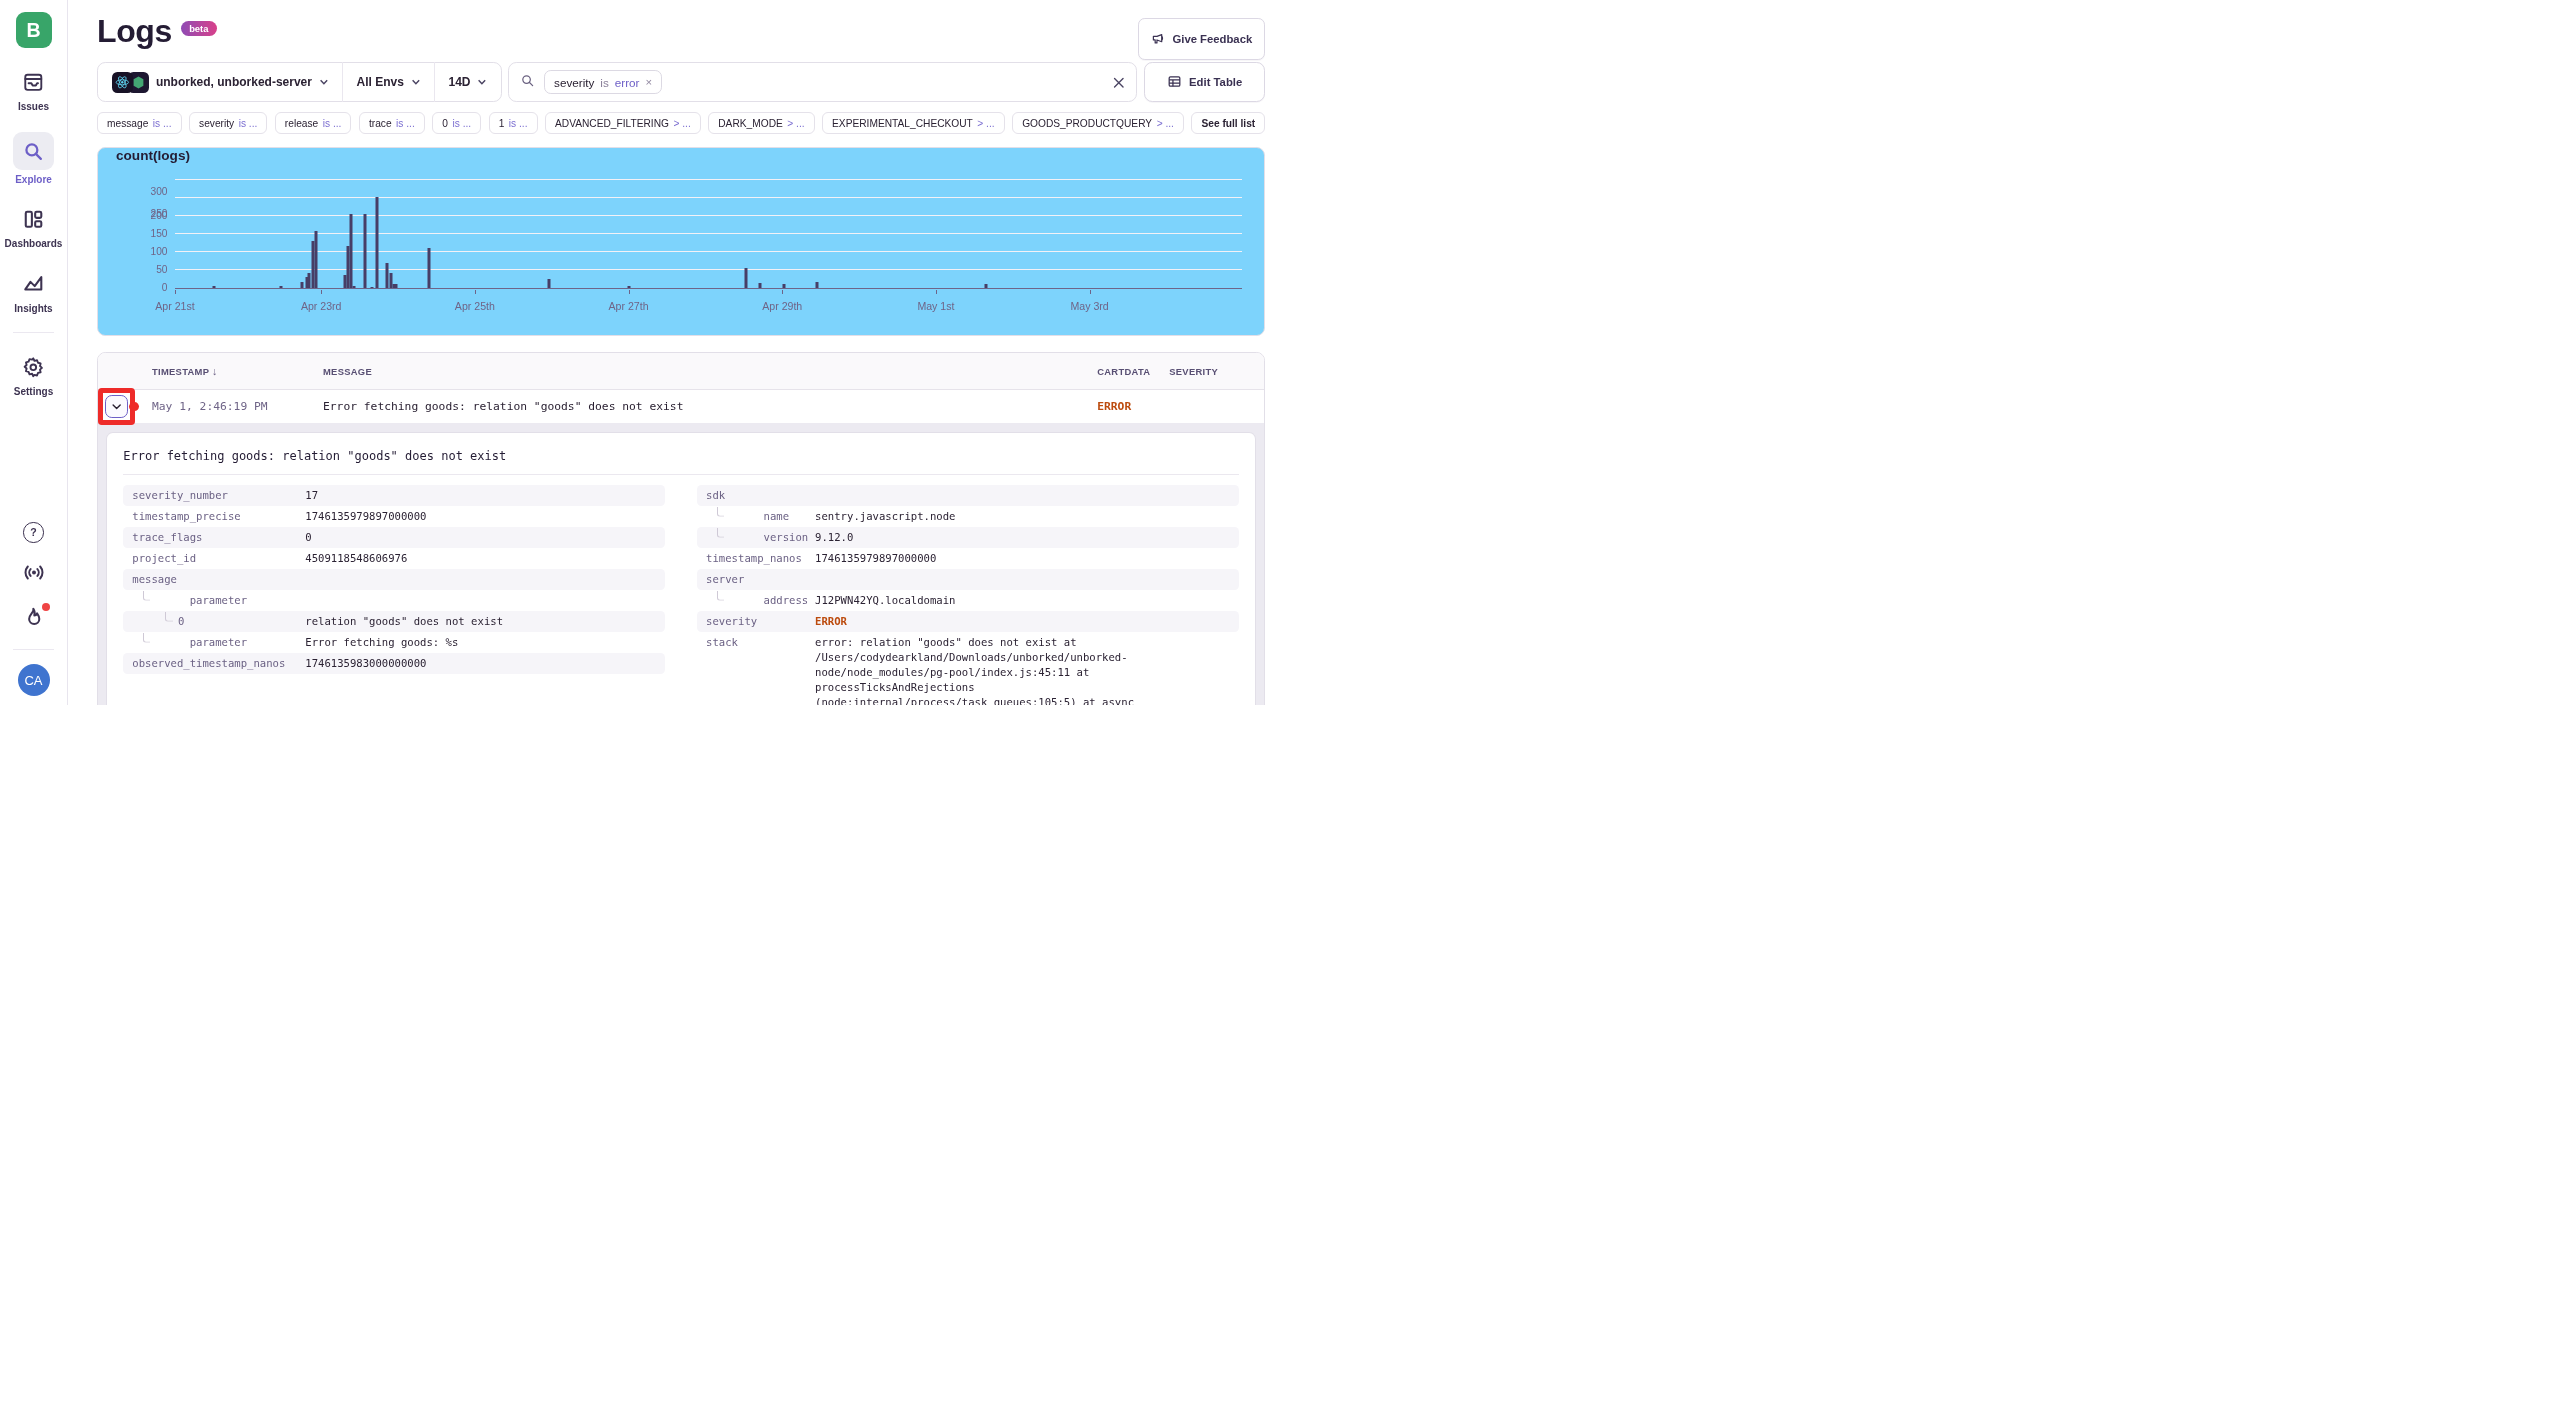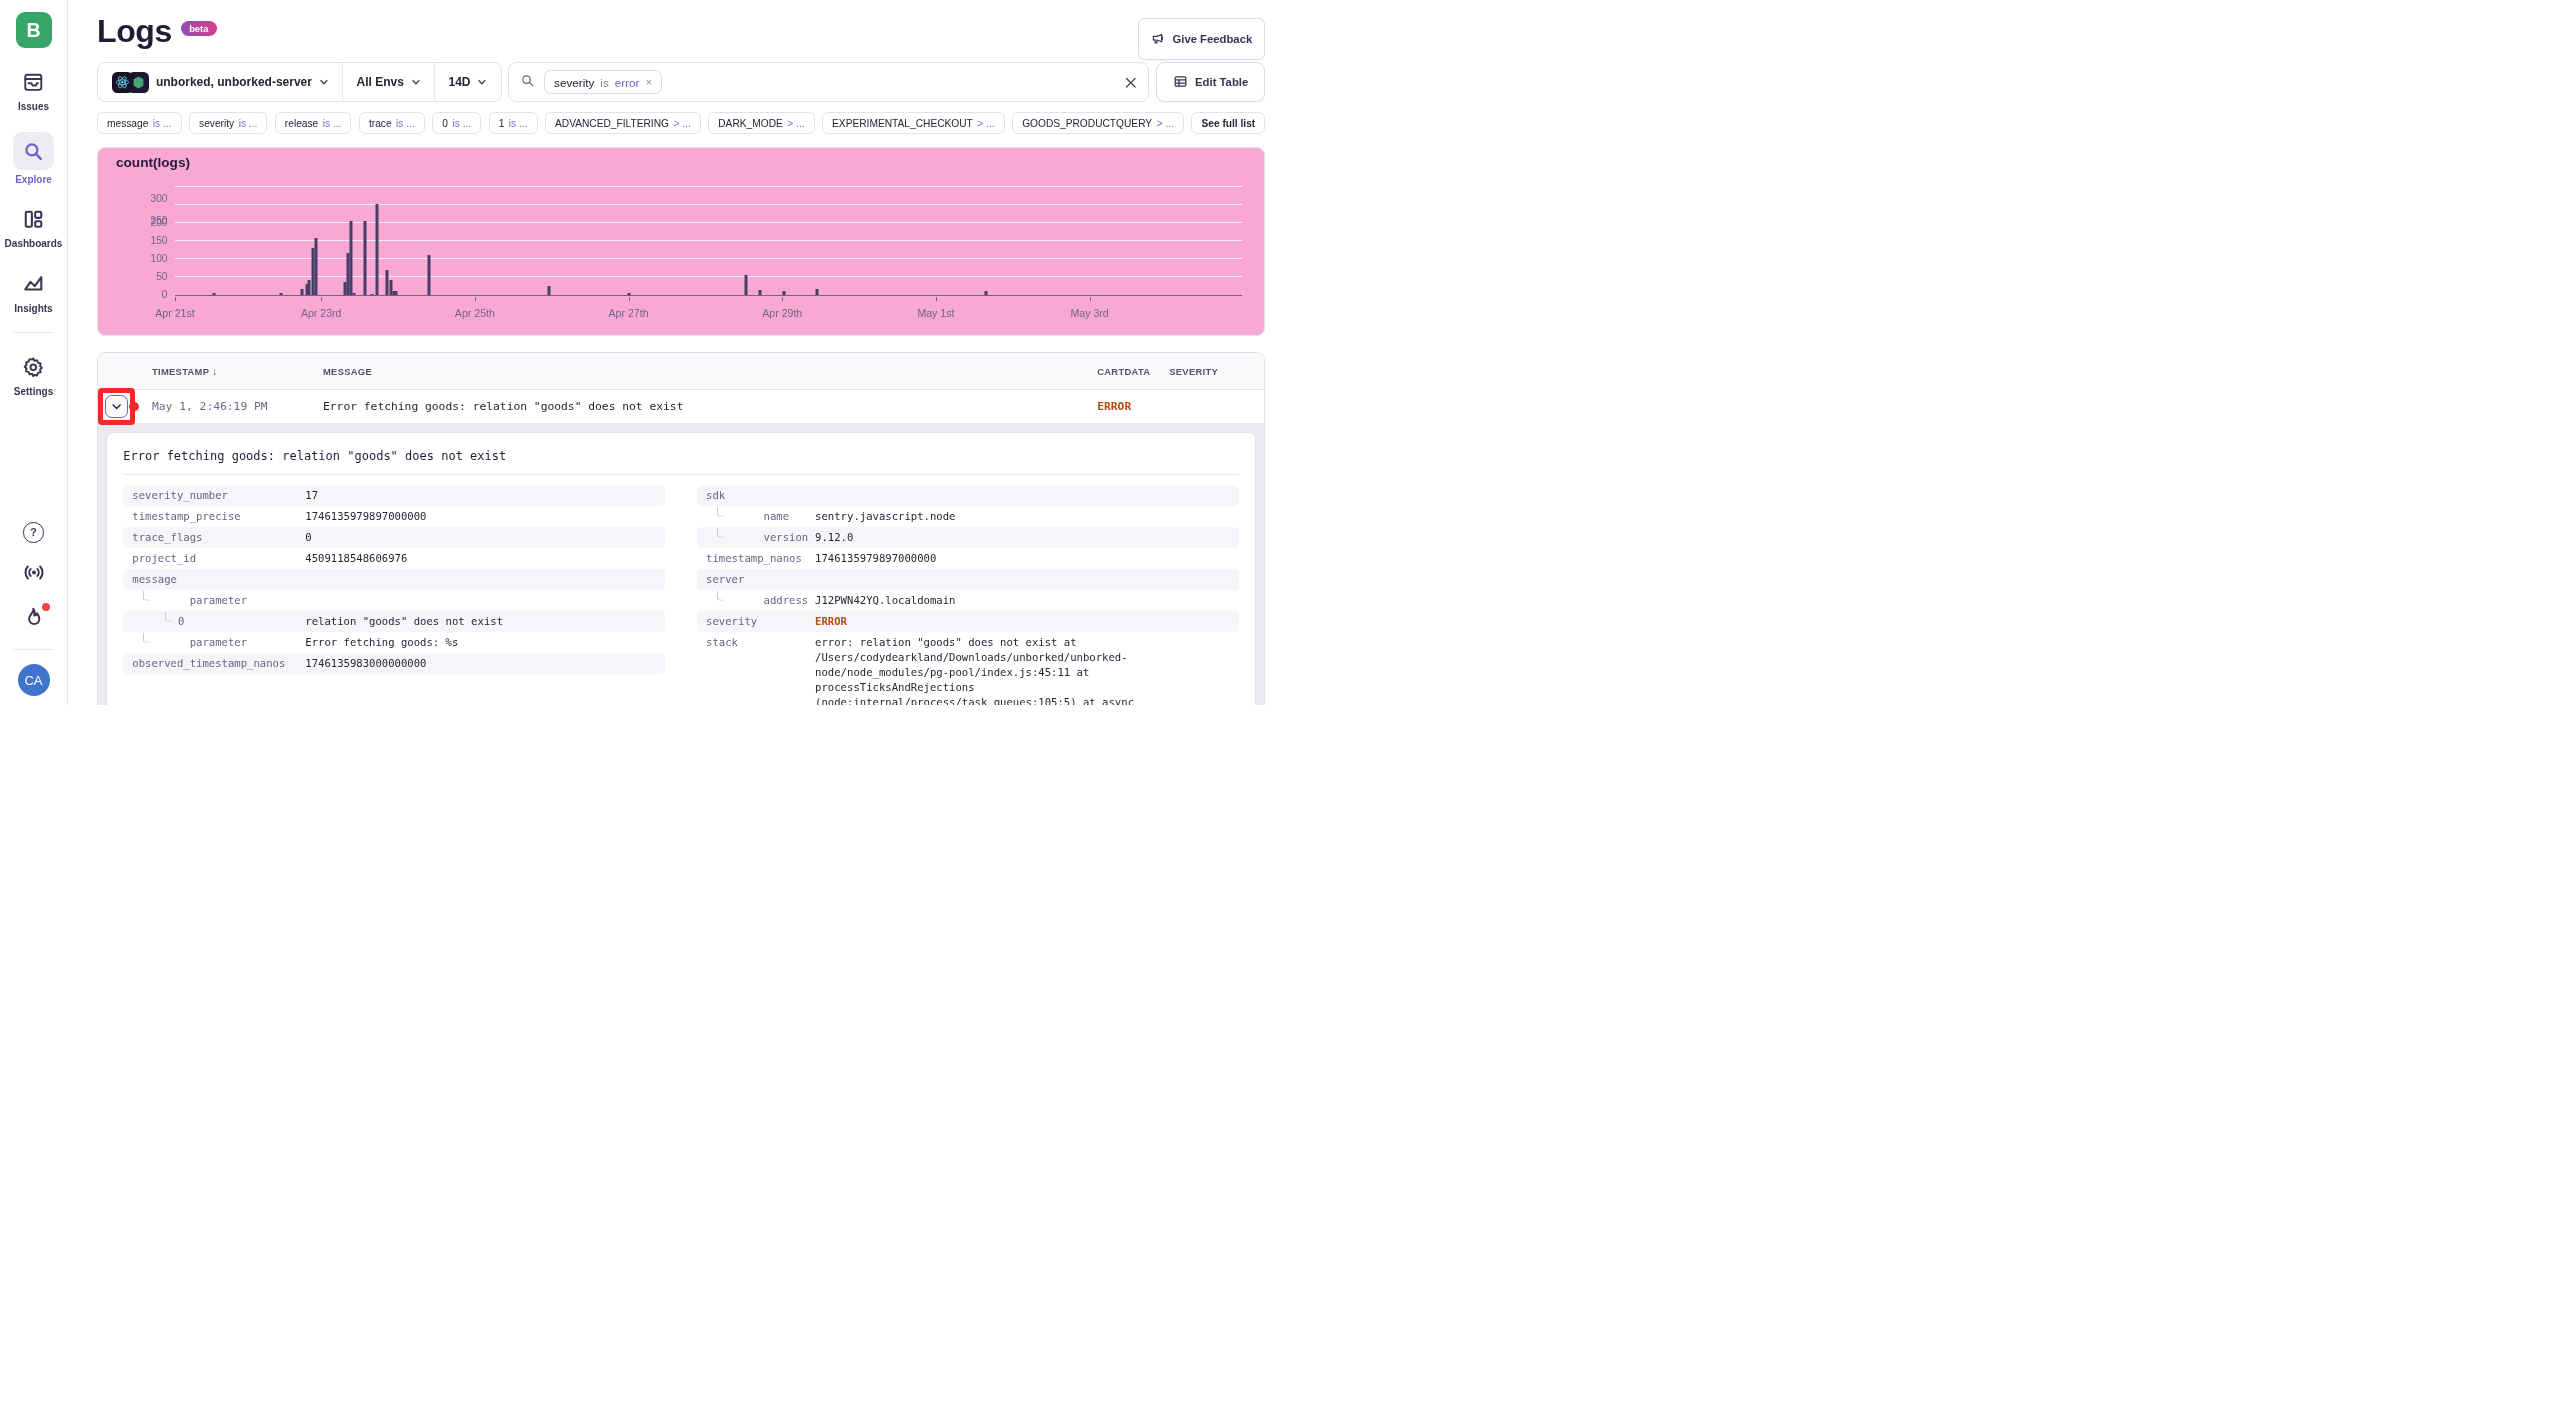--- a/index.html
+++ b/index.html
@@ -45,30 +45,30 @@
   .proj-sq.react { background:#181226; z-index:2; }
   .proj-sq.gem { background:#1d1731; margin-left:-4.5px; }
   .searchbar { flex:1; display:flex; align-items:center; border:0.8px solid #e2dfe8; border-radius:8.3px; background:#fff; padding:0 10.6px; gap:9px; }
   .token { display:flex; align-items:center; gap:6px; border:0.8px solid #dcd9e3; border-radius:6.8px; padding:4.5px 9px;
     font-size:11.7px; cursor:pointer; }
   .token .t-key { color:#2b2233; }
   .token .t-op { color:#8a7f99; }
   .token .t-val { color:#6d5fc7; }
   .token .t-x { color:#9087a0; font-size:11.3px; }
   .search-clear { margin-left:auto; cursor:pointer; display:flex; }
-  .edit-table-btn { height:40px; padding:0 16px; border-radius:8.3px; }
+  .edit-table-btn { height:40px; padding:0 22px; border-radius:8.3px; }
 
   .chips { display:flex; gap:7.5px; margin-top:9.8px; height:22px; }
   .chip { display:flex; align-items:center; gap:4.5px; background:#fff; border:0.8px solid #e5e2ea; border-radius:6px;
     padding:0 9px; font-size:10.2px; white-space:nowrap; cursor:pointer; color:#2b2233; }
   .chip .sfx { color:#7a6dd0; }
   .chip.plain { font-weight:700; }
 
   
-  .chart-card { margin-top:13px; border:0.8px solid #e2dfe8; border-radius:8.3px; background:#f9a8d4; height:189px; padding:7px 0 0 18px; }
+  .chart-card { margin-top:13px; border:0.8px solid #e2dfe8; border-radius:8.3px; background:#7dd3fc; height:189px; padding:0 0 0 18px; }
   .chart-title { font-size:13.6px; font-weight:800; color:#241c34; }
   .plot-wrap { position:relative; margin:18px 22px 0 41px; height:108px; }
   .plot { position:absolute; left:18px; right:0; top:0; bottom:0; border-bottom:1.5px solid #6e6488; }
   .gridline { position:absolute; left:0; right:0; height:0.8px; background:#f3f1f6; }
   .ylab { position:absolute; right:100%; margin-right:7.5px; transform:translateY(5.3px); font-size:10.2px; color:#6f6487; width:30px; text-align:right; }
   .bar { position:absolute; bottom:0; width:3px; background:#473e66; transform:translateX(-50%); }
   .xtick { position:absolute; top:100%; width:0.8px; height:4.5px; background:#6e6488; margin-top:1.5px; }
   .xlab { position:absolute; top:100%; margin-top:12px; transform:translateX(-50%); font-size:10.6px; color:#6f6487; white-space:nowrap; }
 
   

